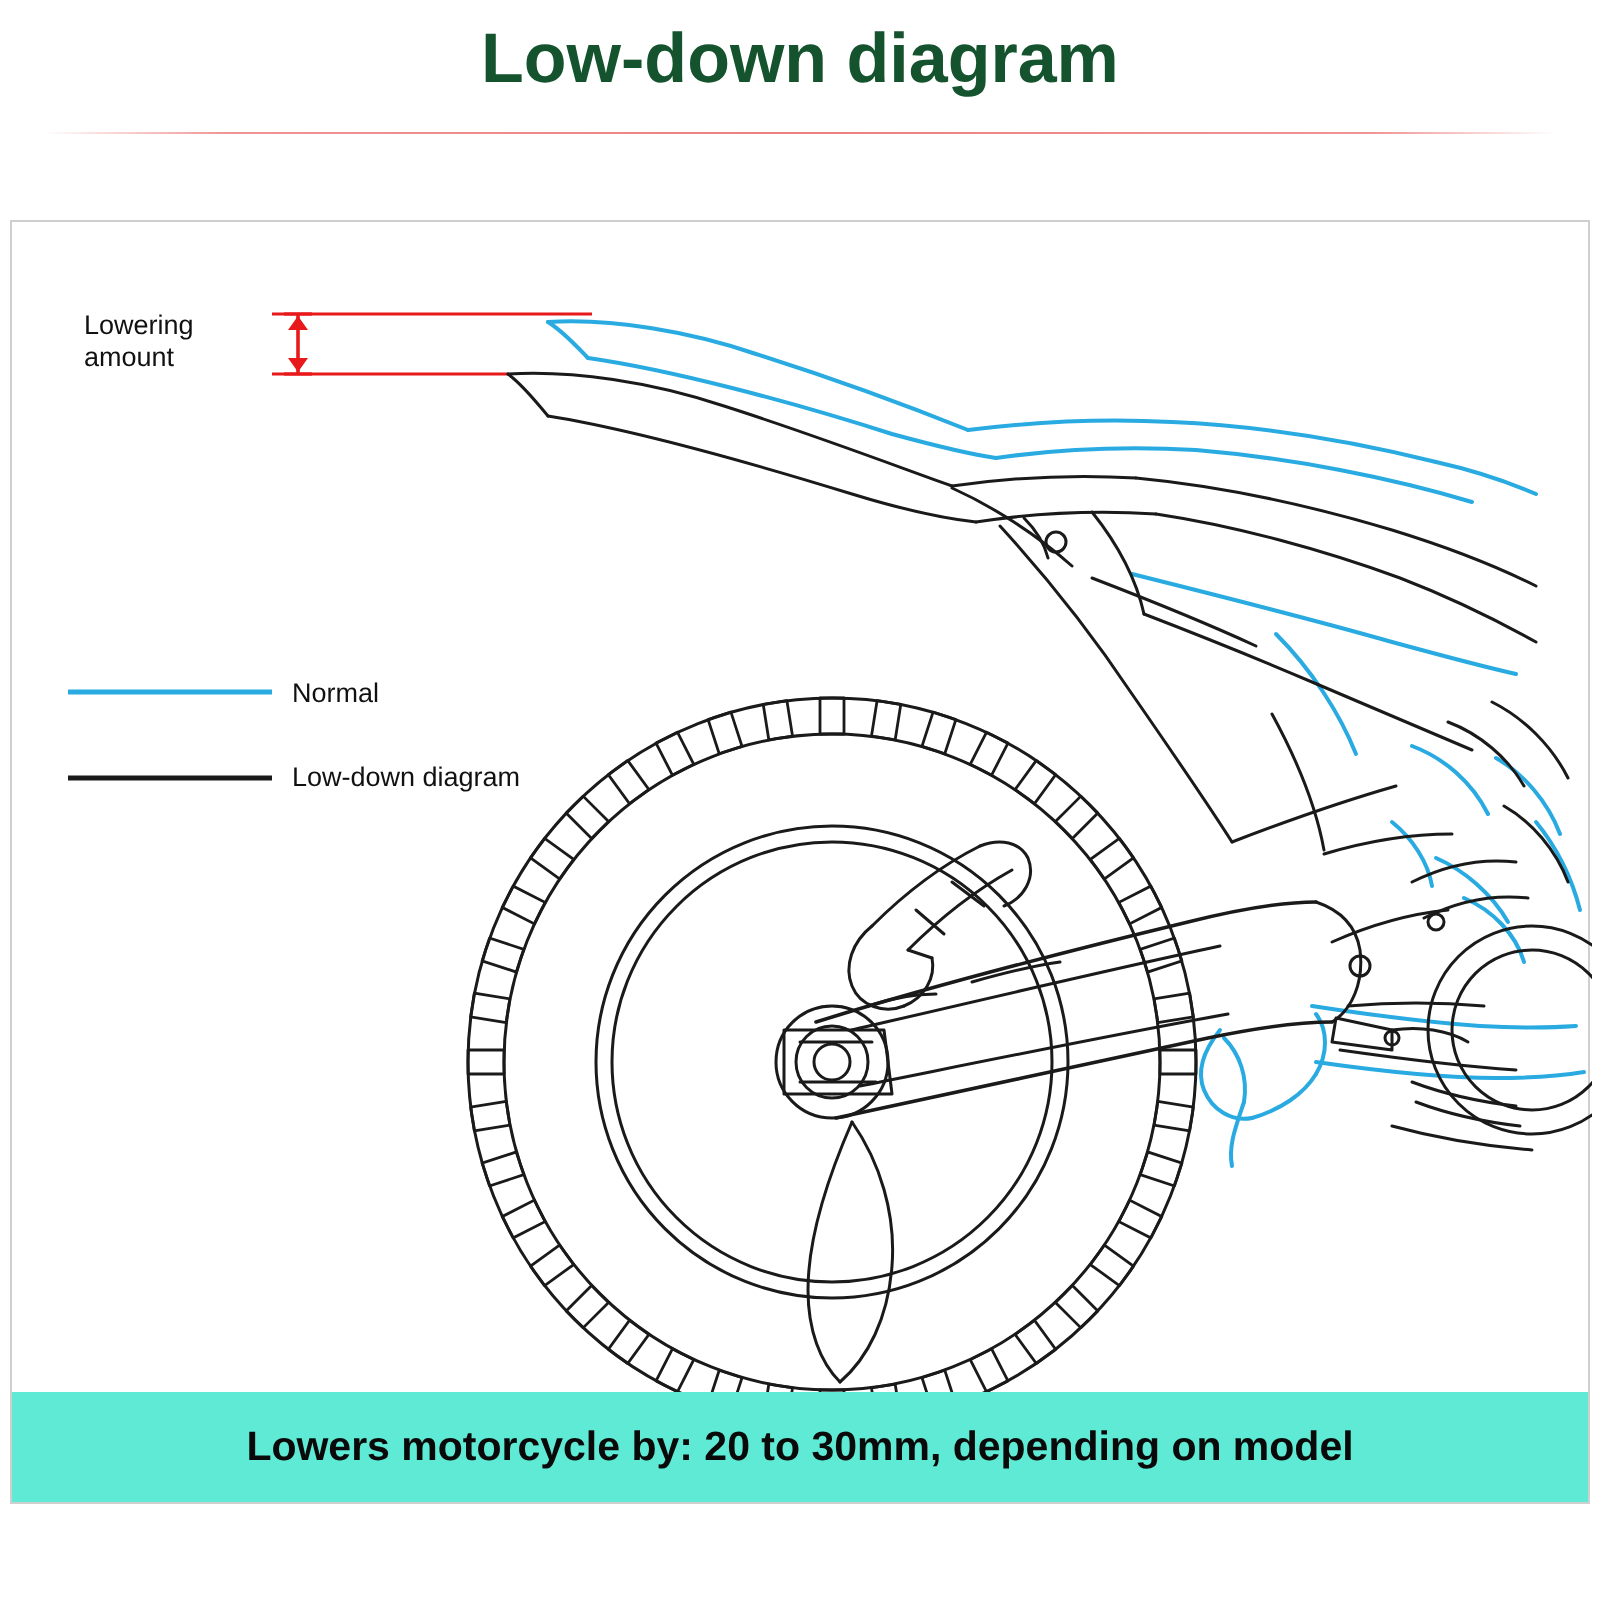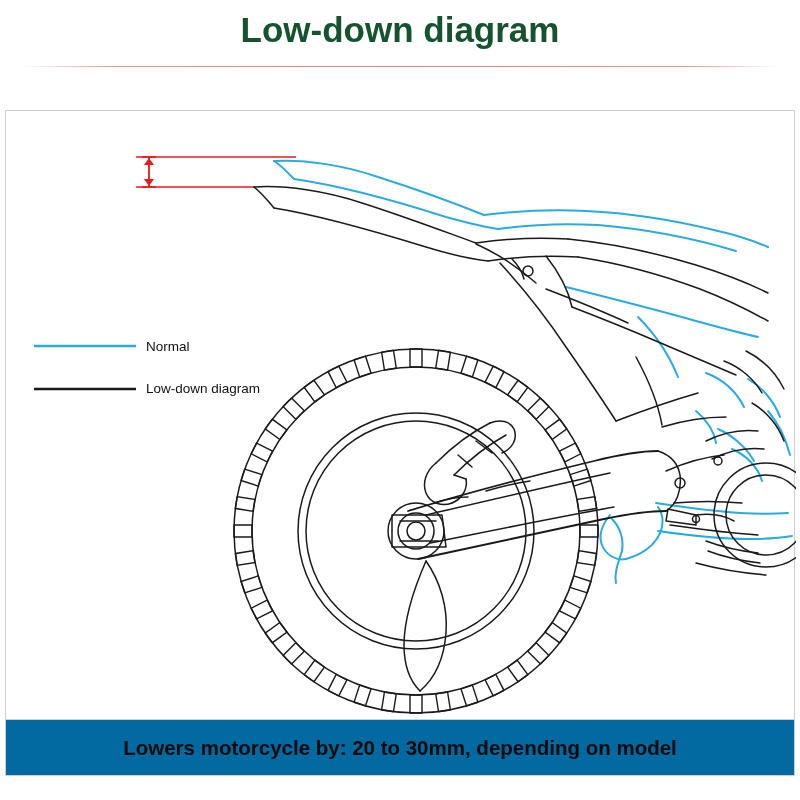--- a/index.html
+++ b/index.html
@@ -73,30 +73,30 @@
     white-space: pre-line;
   }
   .ann-lowering { left: 36px; top: 44px; width: 100px; }
   .ann-normal   { left: 140px; top: 228px; text-align: center; }
   .ann-lowdown  { left: 140px; top: 270px; }
 
   
   .footer {
     position: absolute;
     left: 5px;
-    top: 720px;
+    top: 696px;
     width: 790px;
     height: 56px;
     border: 1px solid #cfcfcf;
     border-top: none;
     box-sizing: border-box;
     display: flex;
     align-items: center;
     justify-content: center;
-    background: #0369a1;
+    background: #5eead4;
   }
   .footer-text {
     font-size: 20.5px;
     font-weight: bold;
     color: #0a0a0a;
   }
 </style>
 </head>
 <body>
 
@@ -283,19 +283,21 @@
 
       <path d="M664 414 C 692 418, 722 422, 752 424"></path>
       <path d="M690 452 C 712 458, 736 462, 760 464"></path>
 
       <circle cx="674" cy="372" r="5"></circle>
       <circle cx="712" cy="350" r="4"></circle>
       <circle cx="690" cy="408" r="3.5"></circle>
     </g>
   </svg>
 
+  <div class="ann ann-lowering">Lowering
+amount</div>
   <div class="ann ann-normal">Normal</div>
   <div class="ann ann-lowdown">Low-down diagram</div>
 </div>
 
 <div class="footer">
   <span class="footer-text">Lowers motorcycle by: 20 to 30mm, depending on model</span>
 </div>
 
 </body></html>

